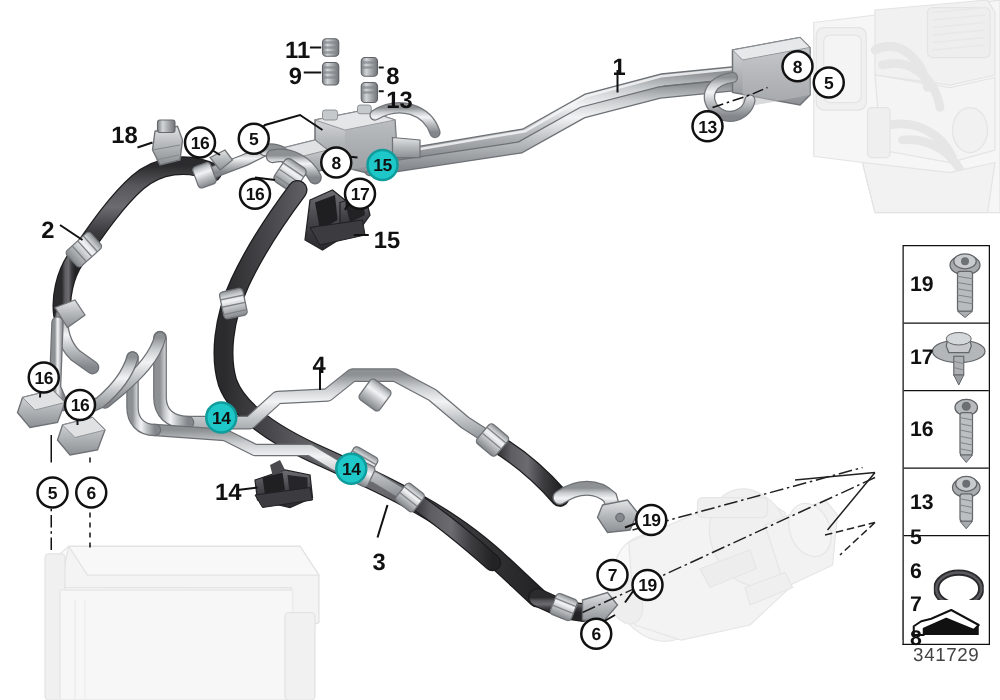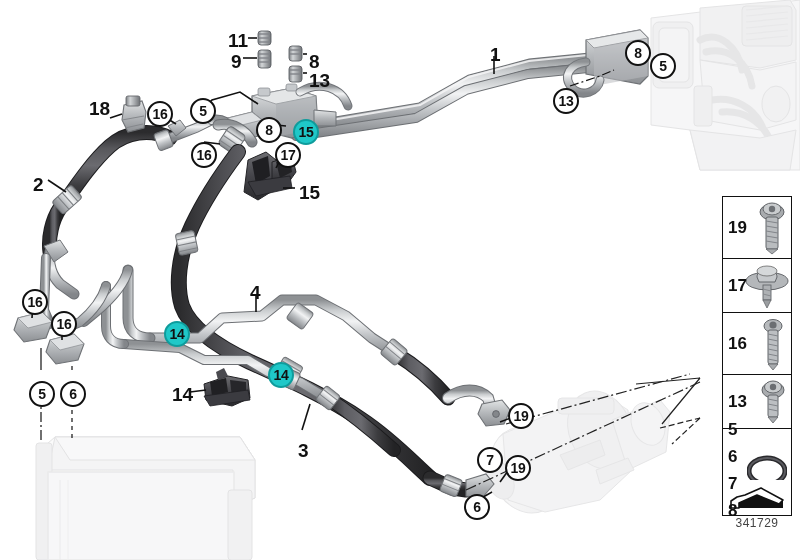--- a/index.html
+++ b/index.html
@@ -53,21 +53,21 @@
   .legend-art{position:absolute;right:2px;top:0;bottom:0;display:flex;align-items:center;}
   .legend-stack{
     display:flex;flex-direction:column;justify-content:center;
     height:100%;padding-left:5px;gap:7px;
   }
   .legend-stack .legend-num{margin-left:0;}
   #partno{
     position:absolute;left:722px;top:516px;width:70px;
     text-align:center;
     font-family:"Liberation Sans", sans-serif;
-    font-size:12px;color:#444444;letter-spacing:0.5px;
+    font-size:15px;color:#444444;letter-spacing:0.5px;
   }
 </style>
 </head>
 <body>
 
 <div id="stage">
 
   <svg width="800" height="560" viewBox="0 0 800 560">
     <defs>
 

